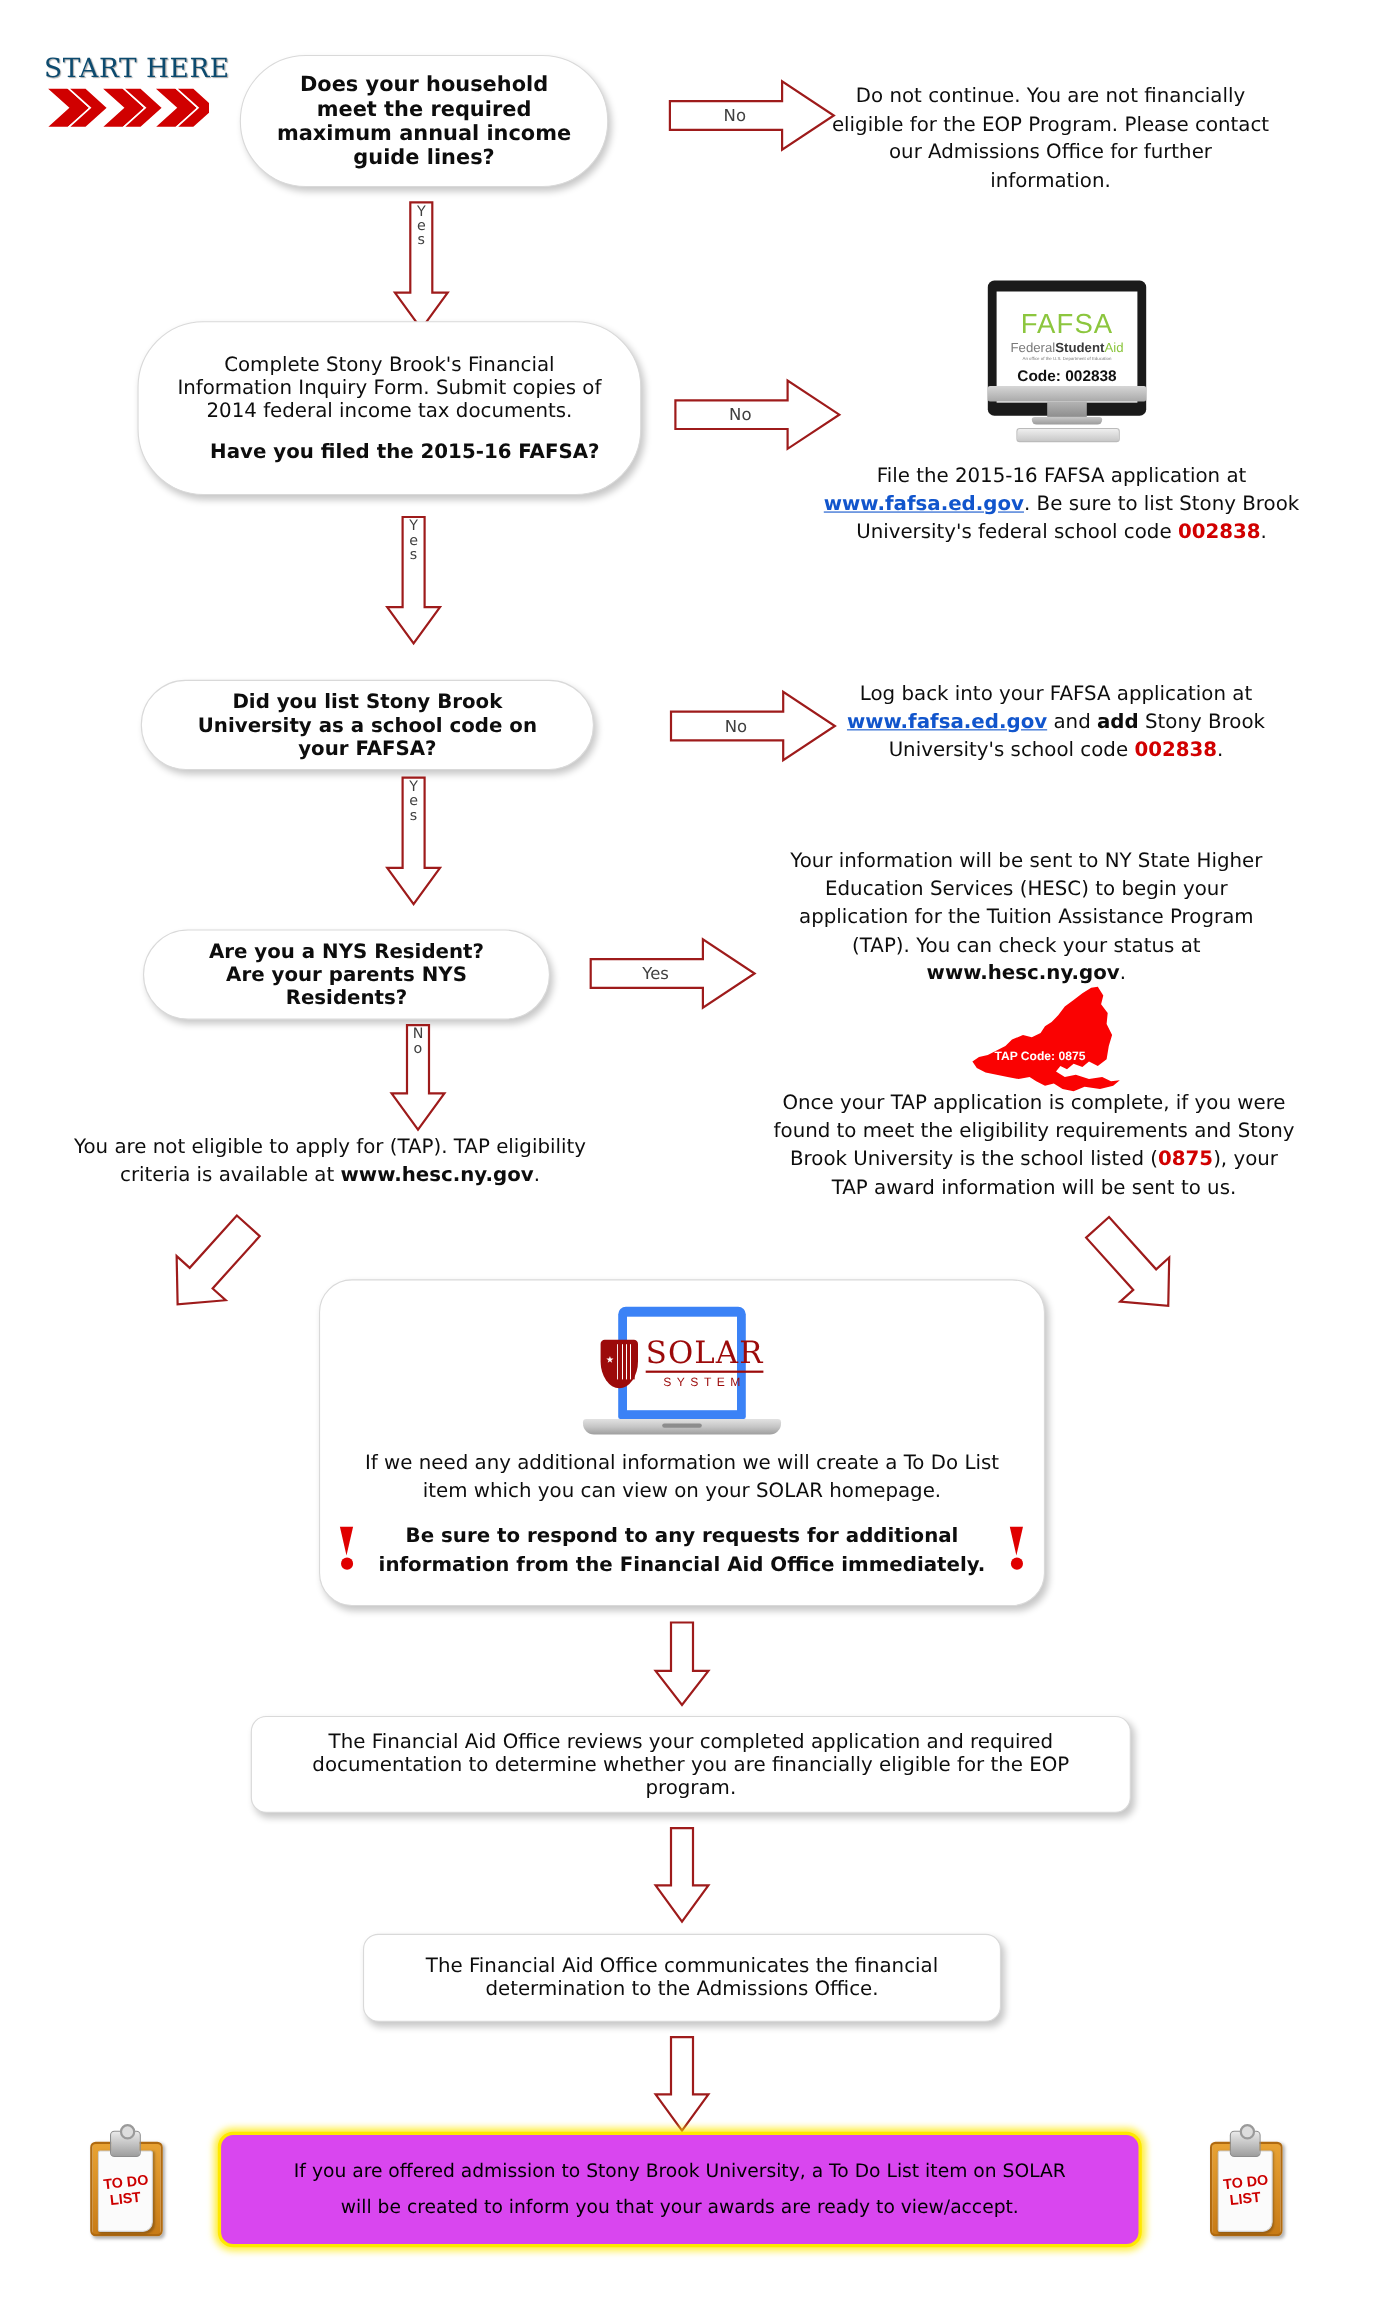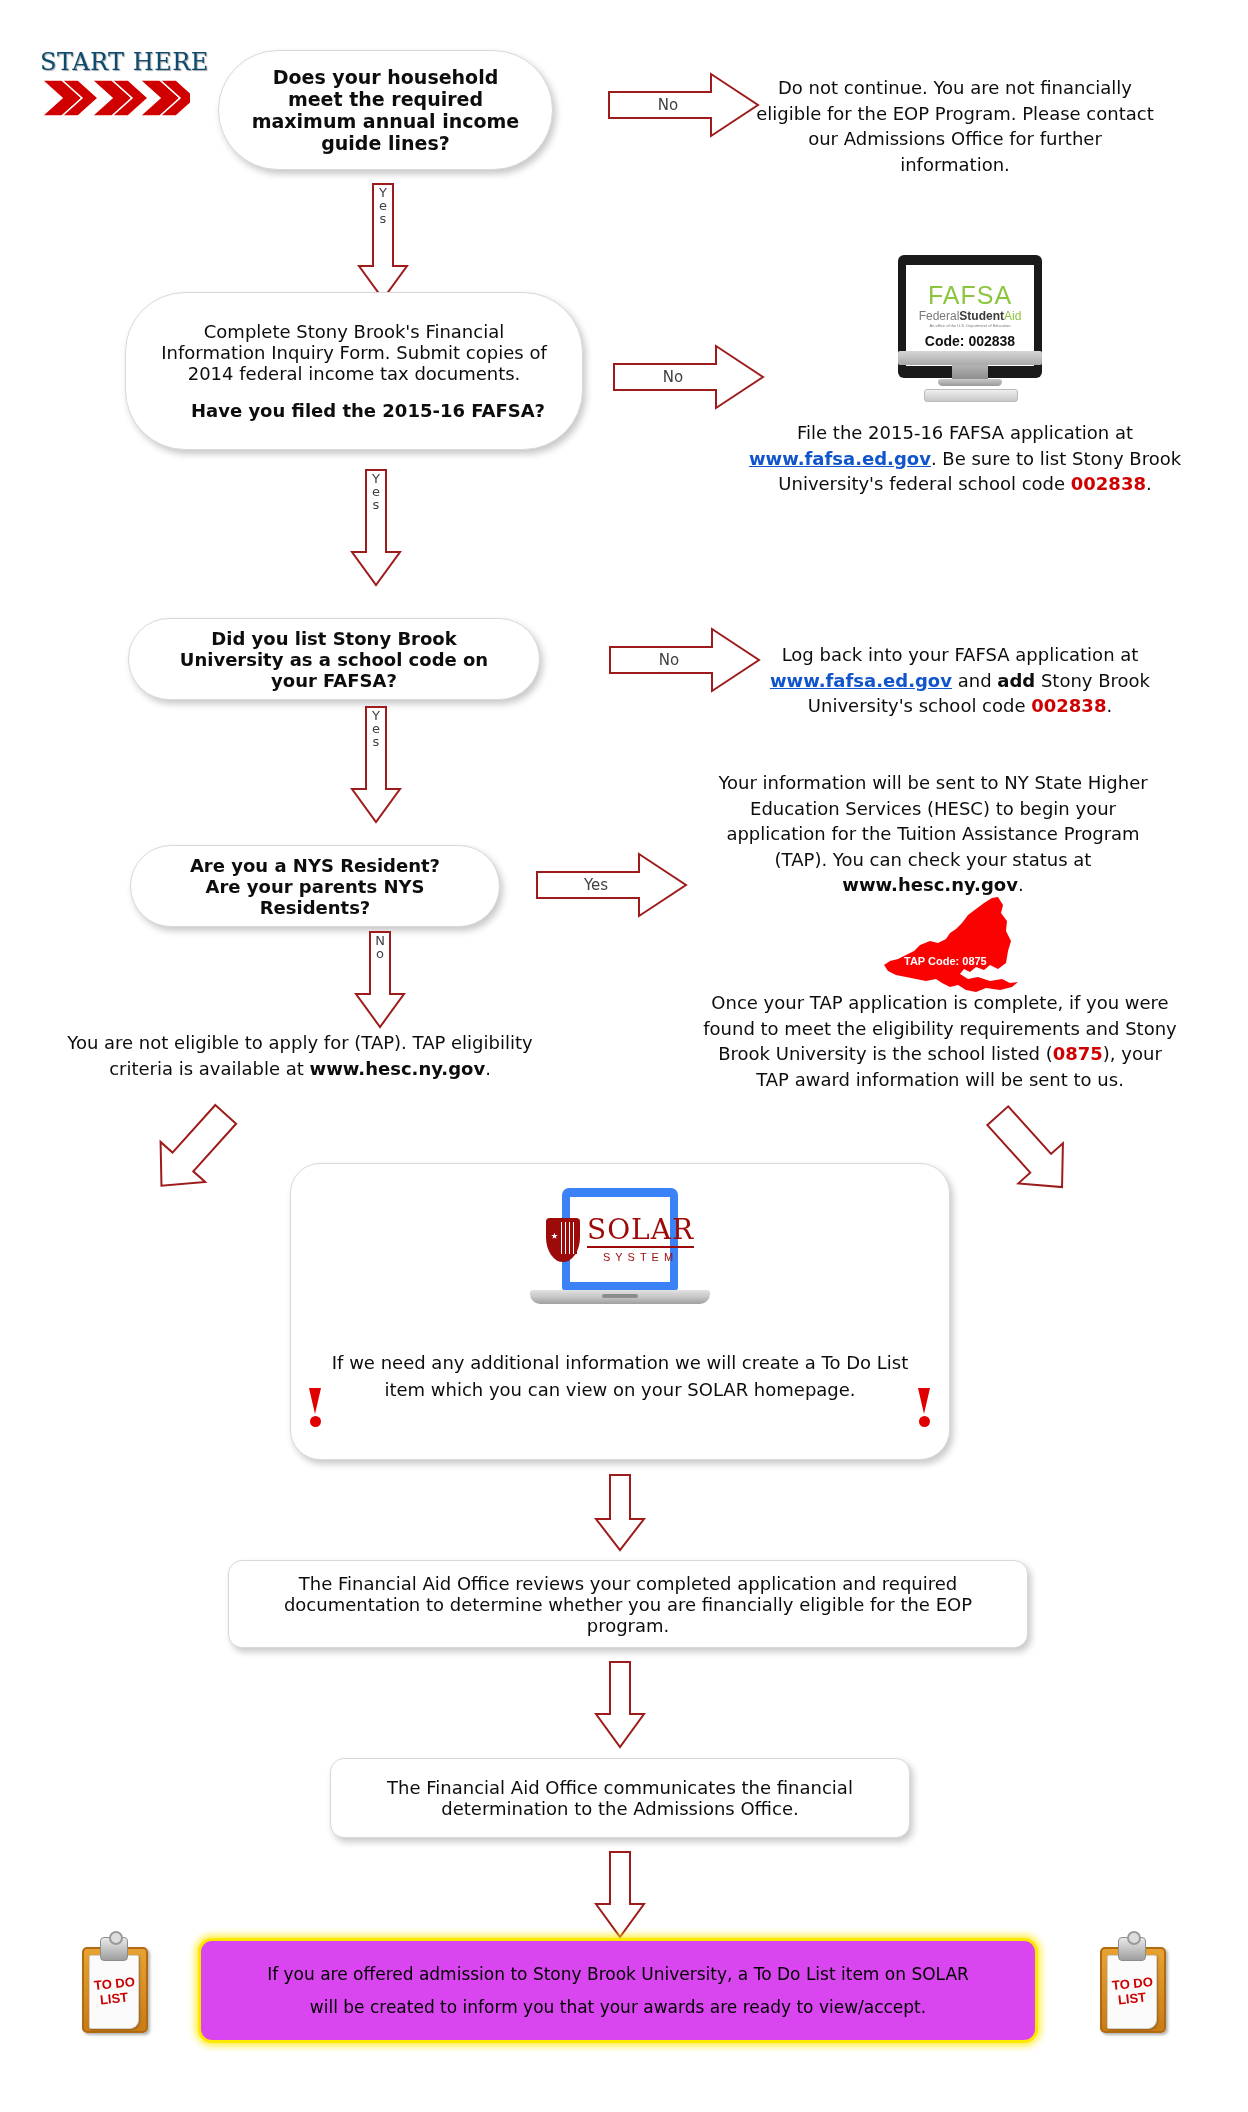--- a/index.html
+++ b/index.html
@@ -364,21 +364,21 @@
   <div class="txt-bold">Did you list Stony Brook University as a school code on your FAFSA?</div>
 </div>
 
 <div class="arrowwrap" style="left:608px; top:625px; width:154px; height:70px;">
   <svg width="154" height="70" viewBox="0 0 154 70">
     <polygon points="2,22 104,22 104,4 151,35 104,66 104,48 2,48" fill="#ffffff" stroke="#9e1b1b" stroke-width="2"></polygon>
   </svg>
   <div class="arrowlabel" style="left:-16px;">No</div>
 </div>
 
-<div class="ftext" style="left:760px; top:642px; width:400px; font-size:18px;">
+<div class="ftext" style="left:760px; top:618px; width:400px; font-size:18px;">
   <span>Log back into your FAFSA application at </span><span class="link">www.fafsa.ed.gov</span><span> and </span><span class="bold">add</span><span> Stony Brook University's school code </span><span class="redcode">002838</span><span>.</span>
 </div>
 
 <div class="arrowwrap" style="left:348px; top:705px; width:56px; height:120px;">
   <svg width="56" height="120" viewBox="0 0 56 120">
     <polygon points="18,2 38,2 38,84 52,84 28,117 4,84 18,84" fill="#ffffff" stroke="#9e1b1b" stroke-width="2"></polygon>
   </svg>
   <div class="vletters">
     <span>Y</span>
       <span>e</span>
@@ -463,20 +463,21 @@
           </div>
         </div>
       </div>
     </div>
     <div class="laptop-base" style="left:0px; top:102px; width:180px; height:14px;"></div>
     <div class="laptop-notch" style="left:72px; top:106px; width:36px; height:4px;"></div>
   </div>
 
   <div style="margin-top:130px; font-size:18px; line-height:1.45; padding:0 10px;">If we need any additional information we will create a To Do List item which you can view on your SOLAR homepage.</div>
 
+  <div style="margin-top:14px; font-size:18px; font-weight:bold; line-height:1.45; padding:0 26px;">Be sure to respond to any requests for additional information from the Financial Aid Office immediately.</div>
 
   <div class="excl" style="left:18px; bottom:32px;">
     <div class="bar"></div>
       <div class="dot"></div>
   </div>
   <div class="excl" style="right:18px; bottom:32px;">
     <div class="bar"></div>
       <div class="dot"></div>
   </div>
 </div>

